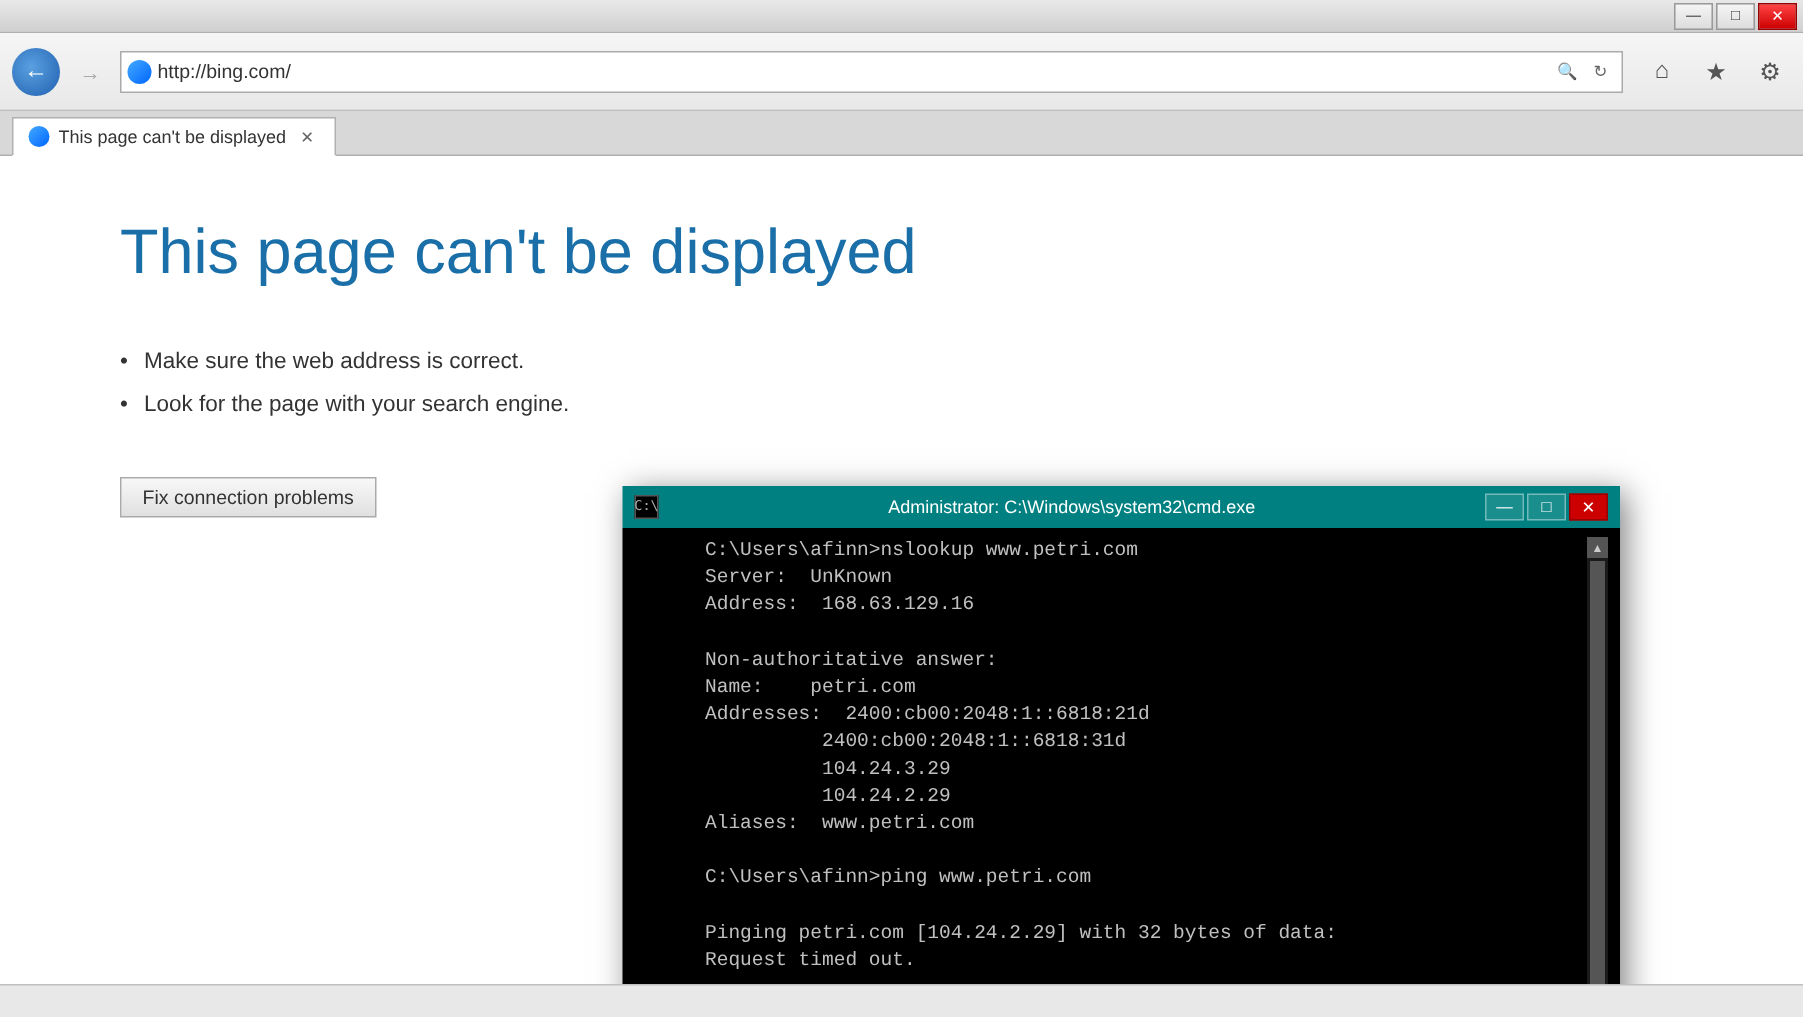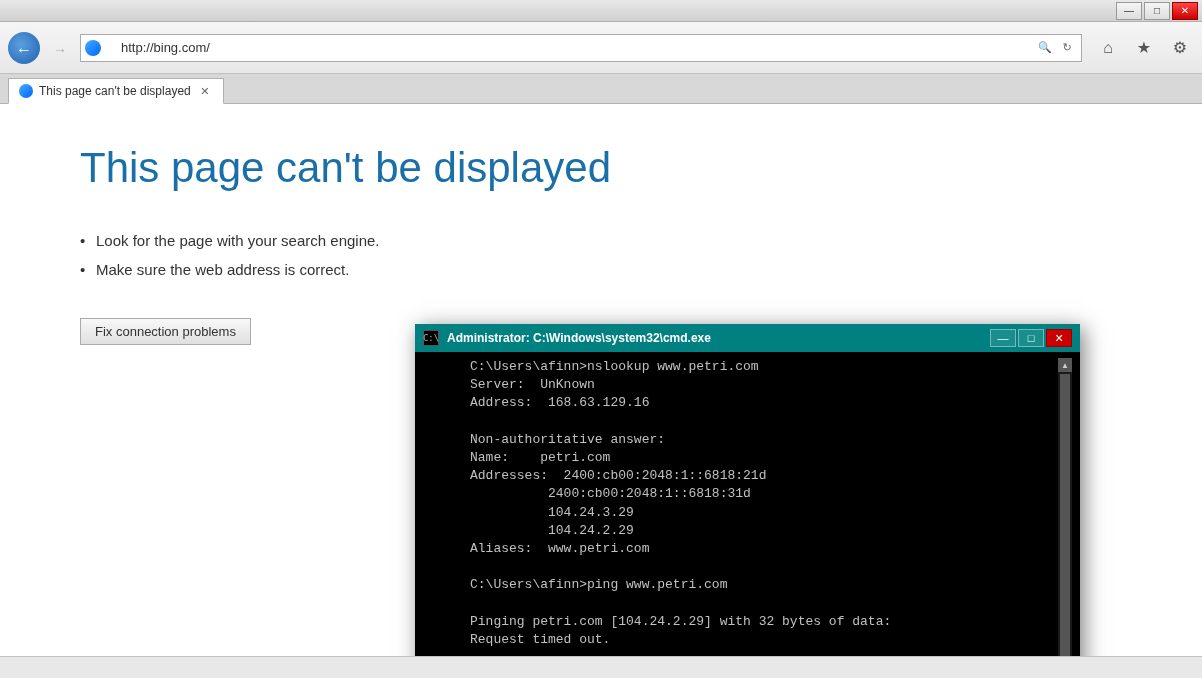--- a/index.html
+++ b/index.html
@@ -75,21 +75,21 @@
       color: #aaa;
     }
     .address-bar-container {
       flex: 1;
       display: flex;
       align-items: center;
       background: white;
       border: 1px solid #aaa;
       height: 28px;
       padding: 0 4px;
-      gap: 20px;
+      gap: 4px;
     }
     .ie-logo-small {
       width: 16px;
       height: 16px;
       border-radius: 50%;
       background: linear-gradient(135deg, #4af, #06f);
       flex-shrink: 0;
     }
     .address-input {
       flex: 1;
@@ -252,24 +252,24 @@
       border: 1px solid #555;
       font-size: 9px;
       color: #aaa;
       display: flex;
       align-items: center;
       justify-content: center;
       font-family: monospace;
     }
     .cmd-title-text {
       flex: 1;
-      text-align: left;
+      text-align: center;
       color: white;
       font-size: 12px;
-      font-weight: bold;
+      font-weight: normal;
     }
     .cmd-win-btns {
       display: flex;
       gap: 2px;
     }
     .cmd-win-btn {
       width: 26px;
       height: 18px;
       border: 1px solid rgba(255,255,255,0.4);
       display: flex;
@@ -375,22 +375,22 @@
       <div class="tab-ie-logo"></div>
       <span class="tab-title">This page can't be displayed</span>
       <div class="tab-close">✕</div>
     </div>
   </div>
 
   <div class="page-content">
     <h1 class="error-title">This page can't be displayed</h1>
 
     <ul class="error-list">
+      <li>Make sure the web address is correct.</li>
       <li>Look for the page with your search engine.</li>
-      <li>Make sure the web address is correct.</li>
     </ul>
 
     <button class="fix-btn">Fix connection problems</button>
 
     
     <div class="cmd-window">
       <div class="cmd-title-bar">
         <div class="cmd-icon">C:\</div>
         <span class="cmd-title-text">Administrator: C:\Windows\system32\cmd.exe</span>
         <div class="cmd-win-btns">

